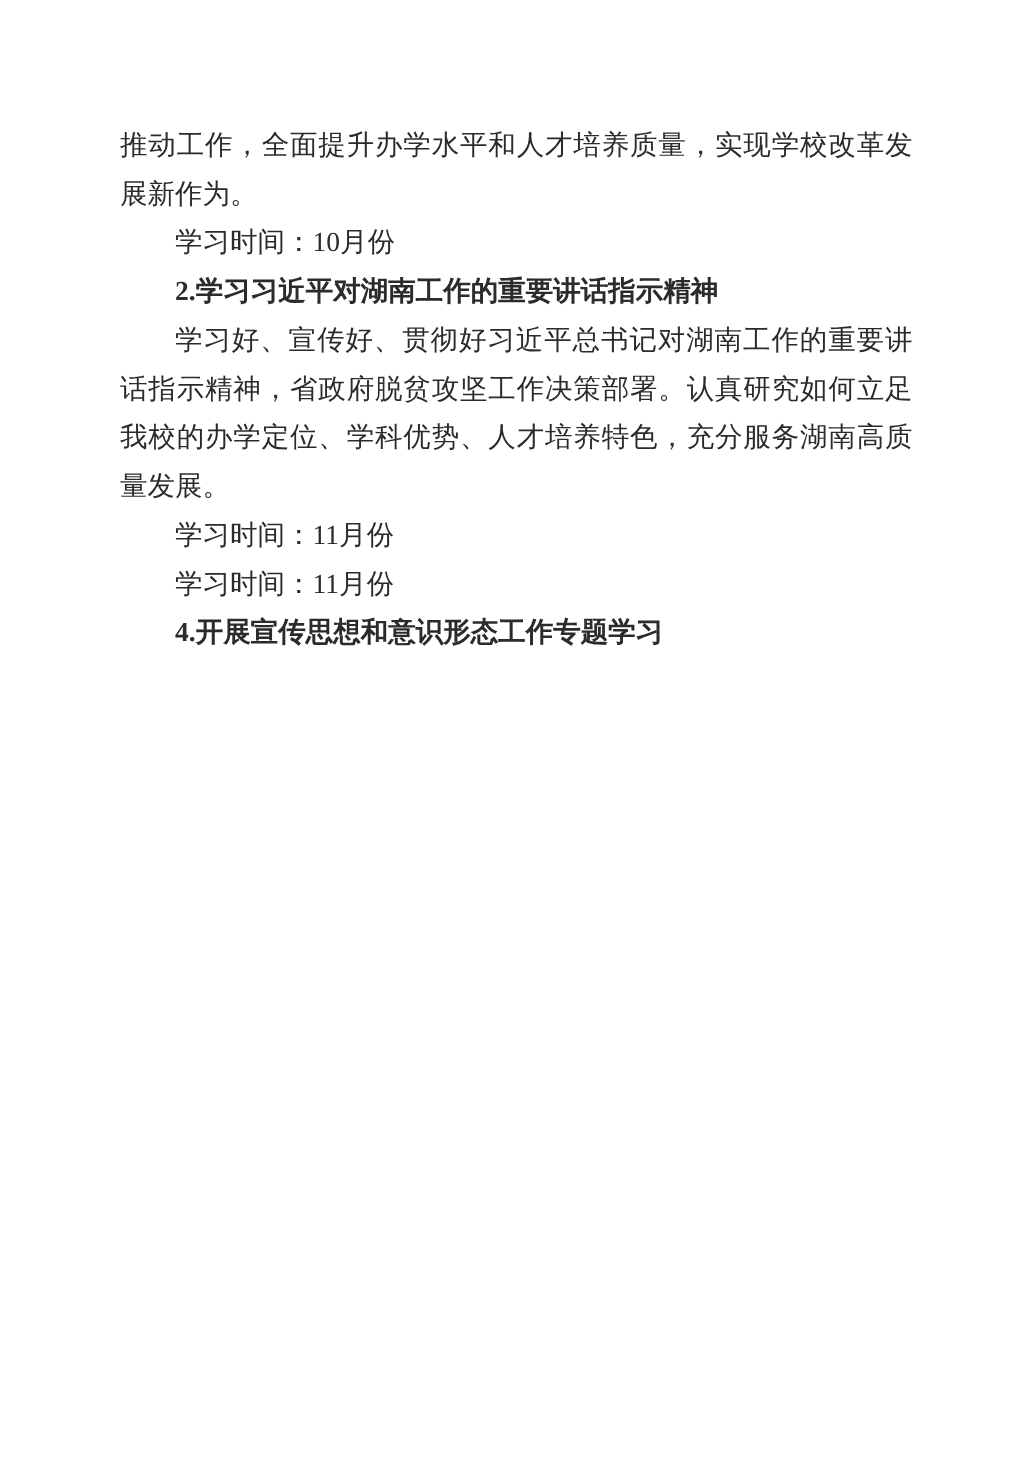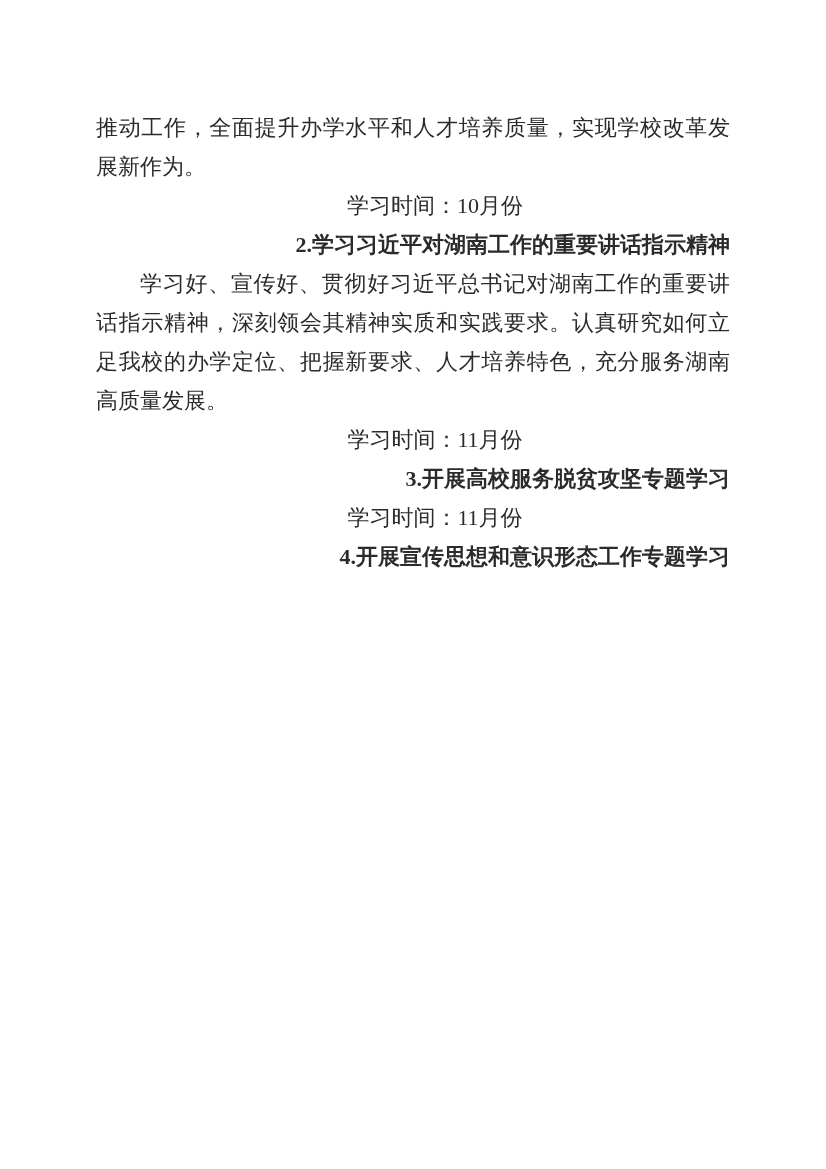--- a/index.html
+++ b/index.html
@@ -22,42 +22,40 @@
   }
   .doc-body p {
     margin: 0;
     padding: 0;
     text-align: justify;
     text-justify: inter-ideograph;
     word-break: normal;
   }
   .doc-body p.continuation {
     text-indent: 0;
-    margin-top: 12px;
   }
   .doc-body p.body {
     text-indent: 2em;
   }
   .doc-body p.schedule {
     text-indent: 2em;
-    text-align: center;
+    text-align: left;
   }
   .doc-body p.heading {
     text-indent: 2em;
-    text-align: right;
+    text-align: left;
     font-weight: bold;
   }
 </style>
 </head>
 <body>
 
 <main class="page" style="background: rgb(255, 255, 255); color: rgb(43, 43, 43);">
   <div class="doc-body" id="doc-body">
       <p class="continuation">推动工作，全面提升办学水平和人才培养质量，实现学校改革发展新作为。</p>
       <p class="schedule">学习时间：10月份</p>
       <p class="heading">2.学习习近平对湖南工作的重要讲话指示精神</p>
-      <p class="body">学习好、宣传好、贯彻好习近平总书记对湖南工作的重要讲话指示精神，深刻领会其精神实质和实践要求。认真研究如何立足我校的办学定位、把握新要求、人才培养特色，充分服务湖南高质量发展。</p>
+      <p class="body">学习好、宣传好、贯彻好习近平总书记对湖南工作的重要讲话指示精神，省政府脱贫攻坚工作决策部署。认真研究如何立足我校的办学定位、学科优势、人才培养特色，充分服务湖南高质量发展。</p>
       <p class="schedule">学习时间：11月份</p>
-      <p class="heading">3.开展高校服务脱贫攻坚专题学习</p>
       <p class="schedule">学习时间：11月份</p>
       <p class="heading">4.开展宣传思想和意识形态工作专题学习</p>
     </div>
 </main>
 
 </body></html>

